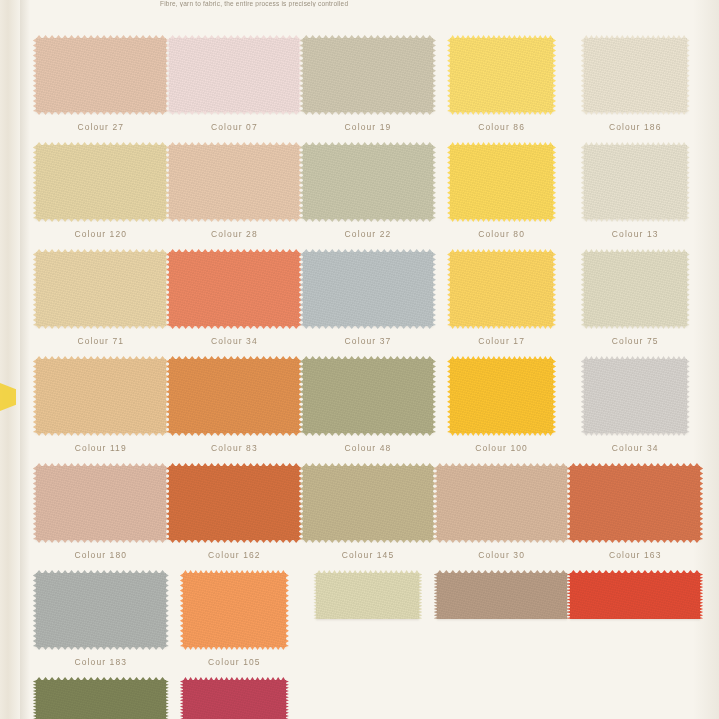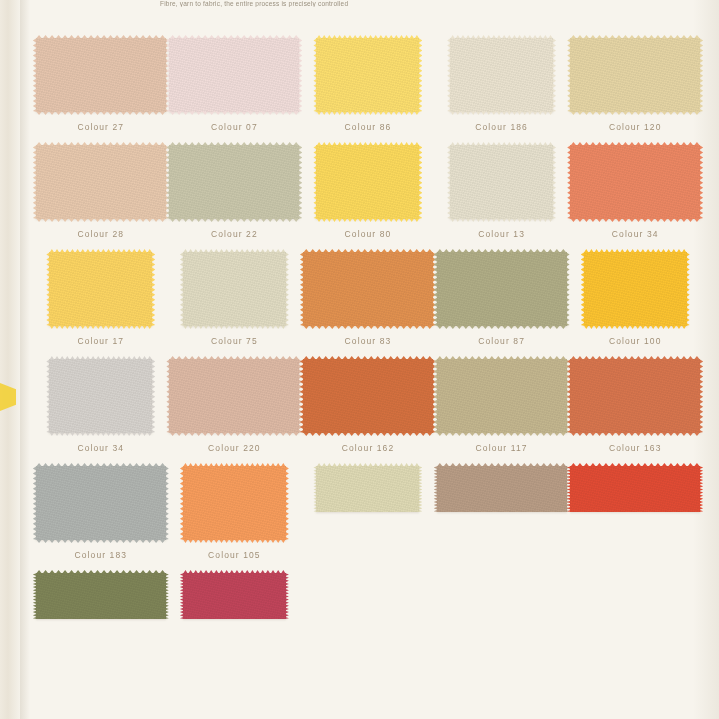--- a/index.html
+++ b/index.html
@@ -134,20 +134,31 @@
         <div class="swatch" style="background: rgb(240, 220, 217);">
           <div class="zig top" style="background: rgb(240, 220, 217);"></div>
           <div class="zig bottom" style="background: rgb(240, 220, 217);"></div>
           <div class="zigv left" style="background: rgb(240, 220, 217);"></div>
           <div class="zigv right" style="background: rgb(240, 220, 217);"></div>
           <div class="weave"></div>
           <div class="weave2"></div>
         </div>
         <div class="label">Colour 07</div>
       </div>
+      <div class="cell wide">
+        <div class="swatch" style="background: rgb(207, 199, 176);">
+          <div class="zig top" style="background: rgb(207, 199, 176);"></div>
+          <div class="zig bottom" style="background: rgb(207, 199, 176);"></div>
+          <div class="zigv left" style="background: rgb(207, 199, 176);"></div>
+          <div class="zigv right" style="background: rgb(207, 199, 176);"></div>
+          <div class="weave"></div>
+          <div class="weave2"></div>
+        </div>
+        <div class="label">Colour 19</div>
+      </div>
       <div class="cell">
         <div class="swatch" style="background: rgb(251, 222, 110);">
           <div class="zig top" style="background: rgb(251, 222, 110);"></div>
           <div class="zig bottom" style="background: rgb(251, 222, 110);"></div>
           <div class="zigv left" style="background: rgb(251, 222, 110);"></div>
           <div class="zigv right" style="background: rgb(251, 222, 110);"></div>
           <div class="weave"></div>
           <div class="weave2"></div>
         </div>
         <div class="label">Colour 86</div>
@@ -212,30 +223,52 @@
           <div class="zig top" style="background: rgb(230, 224, 205);"></div>
           <div class="zig bottom" style="background: rgb(230, 224, 205);"></div>
           <div class="zigv left" style="background: rgb(230, 224, 205);"></div>
           <div class="zigv right" style="background: rgb(230, 224, 205);"></div>
           <div class="weave"></div>
           <div class="weave2"></div>
         </div>
         <div class="label">Colour 13</div>
       </div>
       <div class="cell wide">
+        <div class="swatch" style="background: rgb(232, 211, 166);">
+          <div class="zig top" style="background: rgb(232, 211, 166);"></div>
+          <div class="zig bottom" style="background: rgb(232, 211, 166);"></div>
+          <div class="zigv left" style="background: rgb(232, 211, 166);"></div>
+          <div class="zigv right" style="background: rgb(232, 211, 166);"></div>
+          <div class="weave"></div>
+          <div class="weave2"></div>
+        </div>
+        <div class="label">Colour 71</div>
+      </div>
+      <div class="cell wide">
         <div class="swatch" style="background: rgb(236, 135, 99);">
           <div class="zig top" style="background: rgb(236, 135, 99);"></div>
           <div class="zig bottom" style="background: rgb(236, 135, 99);"></div>
           <div class="zigv left" style="background: rgb(236, 135, 99);"></div>
           <div class="zigv right" style="background: rgb(236, 135, 99);"></div>
           <div class="weave"></div>
           <div class="weave2"></div>
         </div>
         <div class="label">Colour 34</div>
       </div>
+      <div class="cell wide">
+        <div class="swatch" style="background: rgb(188, 195, 196);">
+          <div class="zig top" style="background: rgb(188, 195, 196);"></div>
+          <div class="zig bottom" style="background: rgb(188, 195, 196);"></div>
+          <div class="zigv left" style="background: rgb(188, 195, 196);"></div>
+          <div class="zigv right" style="background: rgb(188, 195, 196);"></div>
+          <div class="weave"></div>
+          <div class="weave2"></div>
+        </div>
+        <div class="label">Colour 37</div>
+      </div>
       <div class="cell">
         <div class="swatch" style="background: rgb(251, 212, 98);">
           <div class="zig top" style="background: rgb(251, 212, 98);"></div>
           <div class="zig bottom" style="background: rgb(251, 212, 98);"></div>
           <div class="zigv left" style="background: rgb(251, 212, 98);"></div>
           <div class="zigv right" style="background: rgb(251, 212, 98);"></div>
           <div class="weave"></div>
           <div class="weave2"></div>
         </div>
         <div class="label">Colour 17</div>
@@ -245,40 +278,51 @@
           <div class="zig top" style="background: rgb(224, 219, 194);"></div>
           <div class="zig bottom" style="background: rgb(224, 219, 194);"></div>
           <div class="zigv left" style="background: rgb(224, 219, 194);"></div>
           <div class="zigv right" style="background: rgb(224, 219, 194);"></div>
           <div class="weave"></div>
           <div class="weave2"></div>
         </div>
         <div class="label">Colour 75</div>
       </div>
       <div class="cell wide">
+        <div class="swatch" style="background: rgb(232, 195, 147);">
+          <div class="zig top" style="background: rgb(232, 195, 147);"></div>
+          <div class="zig bottom" style="background: rgb(232, 195, 147);"></div>
+          <div class="zigv left" style="background: rgb(232, 195, 147);"></div>
+          <div class="zigv right" style="background: rgb(232, 195, 147);"></div>
+          <div class="weave"></div>
+          <div class="weave2"></div>
+        </div>
+        <div class="label">Colour 119</div>
+      </div>
+      <div class="cell wide">
         <div class="swatch" style="background: rgb(225, 145, 79);">
           <div class="zig top" style="background: rgb(225, 145, 79);"></div>
           <div class="zig bottom" style="background: rgb(225, 145, 79);"></div>
           <div class="zigv left" style="background: rgb(225, 145, 79);"></div>
           <div class="zigv right" style="background: rgb(225, 145, 79);"></div>
           <div class="weave"></div>
           <div class="weave2"></div>
         </div>
         <div class="label">Colour 83</div>
       </div>
       <div class="cell wide">
         <div class="swatch" style="background: rgb(176, 173, 134);">
           <div class="zig top" style="background: rgb(176, 173, 134);"></div>
           <div class="zig bottom" style="background: rgb(176, 173, 134);"></div>
           <div class="zigv left" style="background: rgb(176, 173, 134);"></div>
           <div class="zigv right" style="background: rgb(176, 173, 134);"></div>
           <div class="weave"></div>
           <div class="weave2"></div>
         </div>
-        <div class="label">Colour 87</div>
+        <div class="label">Colour 48</div>
       </div>
       <div class="cell">
         <div class="swatch" style="background: rgb(251, 195, 48);">
           <div class="zig top" style="background: rgb(251, 195, 48);"></div>
           <div class="zig bottom" style="background: rgb(251, 195, 48);"></div>
           <div class="zigv left" style="background: rgb(251, 195, 48);"></div>
           <div class="zigv right" style="background: rgb(251, 195, 48);"></div>
           <div class="weave"></div>
           <div class="weave2"></div>
         </div>
@@ -297,21 +341,21 @@
       </div>
       <div class="cell wide">
         <div class="swatch" style="background: rgb(221, 185, 164);">
           <div class="zig top" style="background: rgb(221, 185, 164);"></div>
           <div class="zig bottom" style="background: rgb(221, 185, 164);"></div>
           <div class="zigv left" style="background: rgb(221, 185, 164);"></div>
           <div class="zigv right" style="background: rgb(221, 185, 164);"></div>
           <div class="weave"></div>
           <div class="weave2"></div>
         </div>
-        <div class="label">Colour 220</div>
+        <div class="label">Colour 180</div>
       </div>
       <div class="cell wide">
         <div class="swatch" style="background: rgb(212, 112, 63);">
           <div class="zig top" style="background: rgb(212, 112, 63);"></div>
           <div class="zig bottom" style="background: rgb(212, 112, 63);"></div>
           <div class="zigv left" style="background: rgb(212, 112, 63);"></div>
           <div class="zigv right" style="background: rgb(212, 112, 63);"></div>
           <div class="weave"></div>
           <div class="weave2"></div>
         </div>
@@ -319,21 +363,32 @@
       </div>
       <div class="cell wide">
         <div class="swatch" style="background: rgb(195, 182, 142);">
           <div class="zig top" style="background: rgb(195, 182, 142);"></div>
           <div class="zig bottom" style="background: rgb(195, 182, 142);"></div>
           <div class="zigv left" style="background: rgb(195, 182, 142);"></div>
           <div class="zigv right" style="background: rgb(195, 182, 142);"></div>
           <div class="weave"></div>
           <div class="weave2"></div>
         </div>
-        <div class="label">Colour 117</div>
+        <div class="label">Colour 145</div>
+      </div>
+      <div class="cell wide">
+        <div class="swatch" style="background: rgb(215, 183, 156);">
+          <div class="zig top" style="background: rgb(215, 183, 156);"></div>
+          <div class="zig bottom" style="background: rgb(215, 183, 156);"></div>
+          <div class="zigv left" style="background: rgb(215, 183, 156);"></div>
+          <div class="zigv right" style="background: rgb(215, 183, 156);"></div>
+          <div class="weave"></div>
+          <div class="weave2"></div>
+        </div>
+        <div class="label">Colour 30</div>
       </div>
       <div class="cell wide">
         <div class="swatch" style="background: rgb(215, 117, 77);">
           <div class="zig top" style="background: rgb(215, 117, 77);"></div>
           <div class="zig bottom" style="background: rgb(215, 117, 77);"></div>
           <div class="zigv left" style="background: rgb(215, 117, 77);"></div>
           <div class="zigv right" style="background: rgb(215, 117, 77);"></div>
           <div class="weave"></div>
           <div class="weave2"></div>
         </div>

